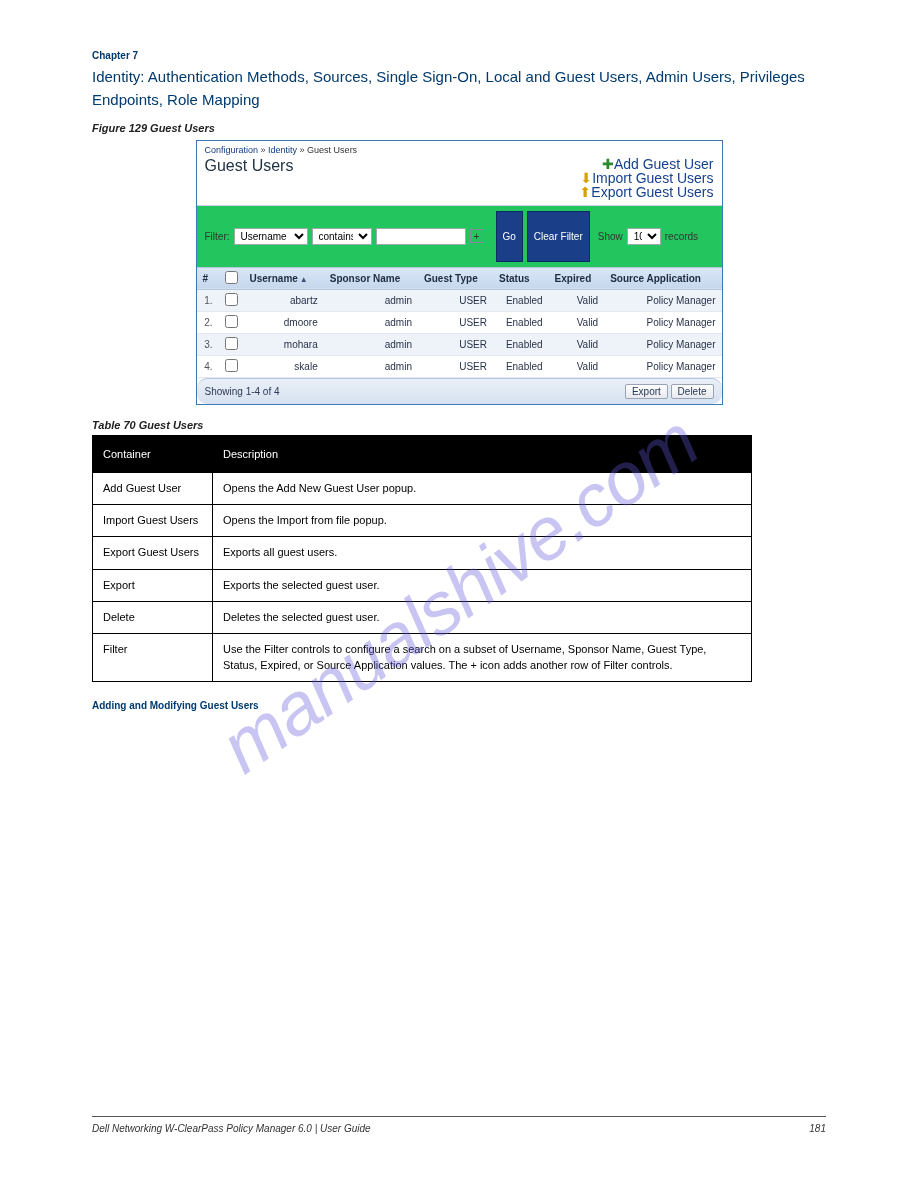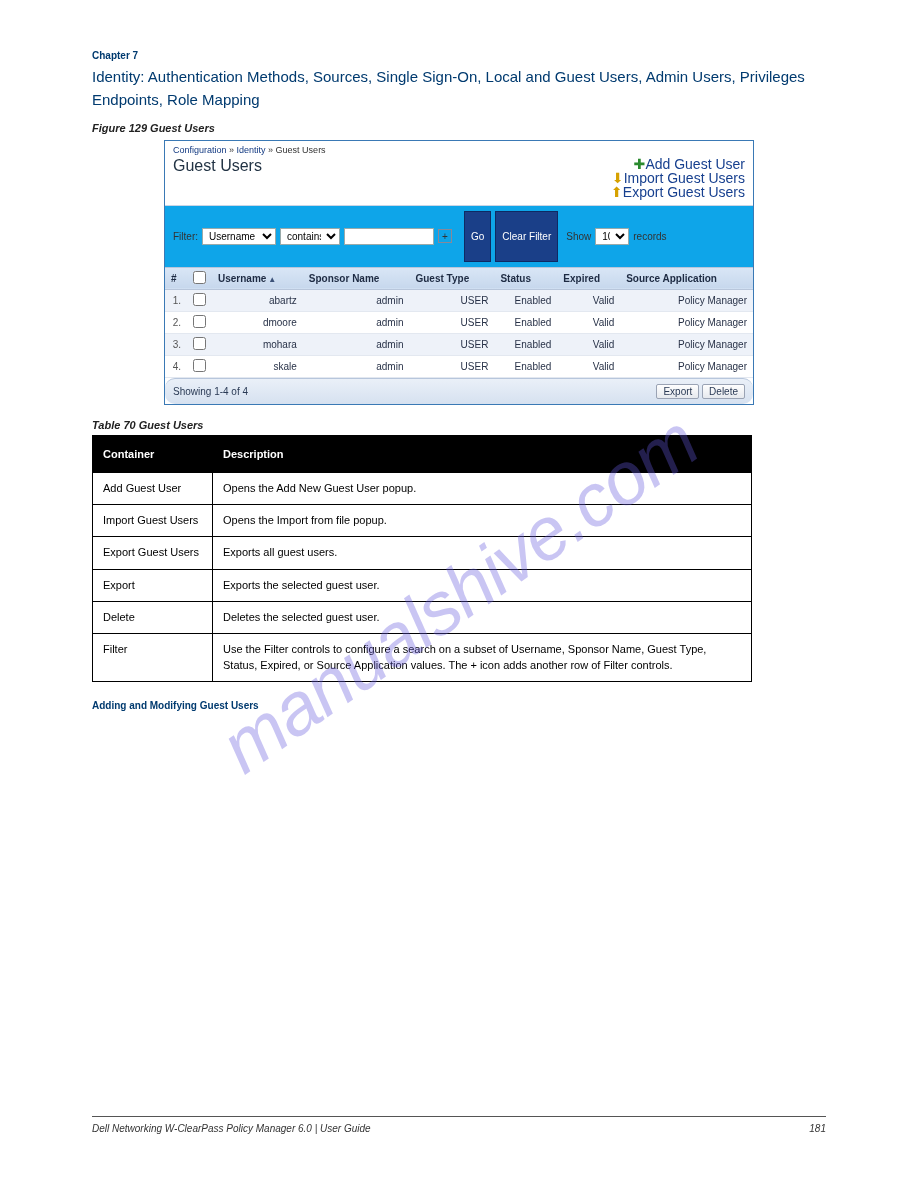--- a/index.html
+++ b/index.html
@@ -54,41 +54,41 @@
   .table-title {
     font-size: 11px;
     font-style: italic;
     color: #222;
     margin: 14px 0 4px 0;
     font-weight: bold;
   }
 
   
   .shot {
-    width: 590px;
+    width: 527px;
     margin: 0 auto 6px auto;
     border: 1px solid #3a79b5;
     background: #fff;
     font-size: 10px;
     color: #333;
   }
   .shot .bc { padding: 4px 8px 2px; font-size: 9px; color: #333; }
   .shot .bc a { color: #133a82; text-decoration: none; }
   .shot .titlebar { display: flex; justify-content: space-between; padding: 0 8px 6px 8px; }
   .shot .titlebar h2 { font-size: 16px; color: #234; font-weight: normal; font-family: "Segoe UI", Arial, sans-serif; }
   .shot .quicklinks { text-align: right; }
   .shot .quicklinks a { display: block; color: #17408f; text-decoration: none; font-size: 14px; line-height: 14px; }
   .ql-ic { display:inline-block; width:10px; text-align:center; margin-right:2px; }
   .ic-add { color:#2a8a2e; } .ic-imp { color:#d6a100; } .ic-exp { color:#d6a100; }
 
   .filterbar {
     display: flex; align-items: center; gap: 4px;
     padding: 5px 8px;
     font-size: 10px;
-    background: #0ea5e9;
+    background: #22c55e;
     border-top: 1px solid #c9d5e6;
   }
   .filterbar select, .filterbar input[type=text] {
     font-size: 10px; border: 1px solid #9aa; background: #fff; height: 17px; padding: 0 2px;
   }
   .filterbar .sel-col { width: 74px; }
   .filterbar .sel-op { width: 60px; }
   .filterbar .txt-val { width: 90px; }
   .filterbar .plusbox { border:1px solid #889; width:14px; height:14px; display:flex; align-items:center; justify-content:center; font-size:10px; cursor:pointer; }
   .filterbar .btn { background:#1a3f88; color:#fff; border:1px solid #0e2a63; padding:19px 6px; font-size:10px; cursor:pointer; }
@@ -114,21 +114,21 @@
     border-radius:10px;
   }
   .shot-footer .fbtn {
     background: linear-gradient(#fefefe,#e6e9ee); border:1px solid #9aa3b4;
     font-size:10px; padding:1px 6px; cursor:pointer; color:#2a3a55; border-radius:2px;
   }
 
   
   .desc-table { width: 660px; border-collapse: collapse; border:1px solid #000; }
   .desc-table th {
-    background:#000; color:#fff; font-size:11px; font-weight:bold;
+    background:#000; color:#fff; font-size:11px; font-weight:normal;
     padding:12px 10px; text-align:left; border-right:1px solid #000;
   }
   .desc-table td {
     border:1px solid #000; font-size:11px; padding:8px 10px; vertical-align:top; line-height:1.4;
   }
   .desc-table td.col1 { width:120px; }
 
   
   .page-footer {
     position:absolute; bottom:54px; left:92px; width:734px;

